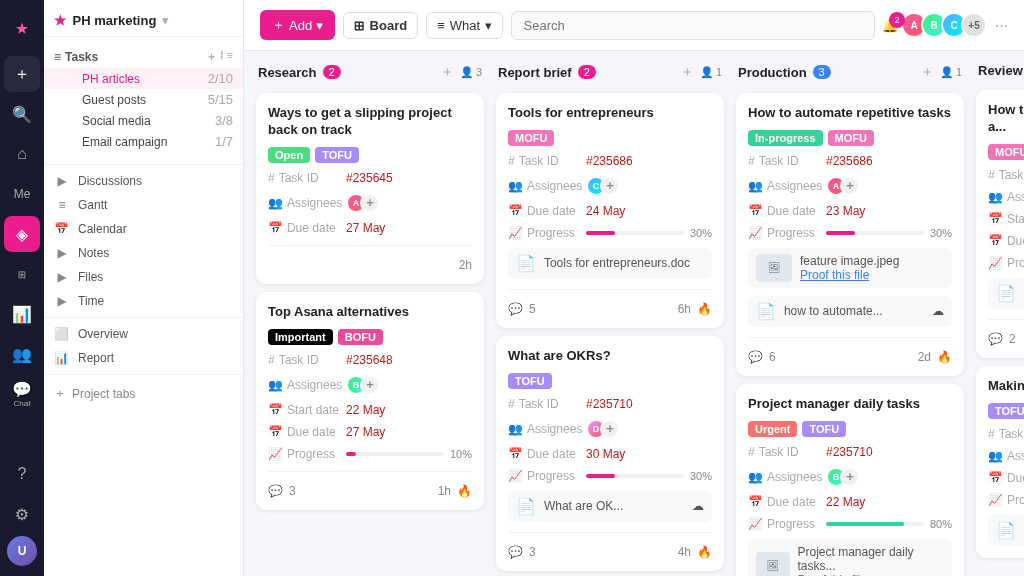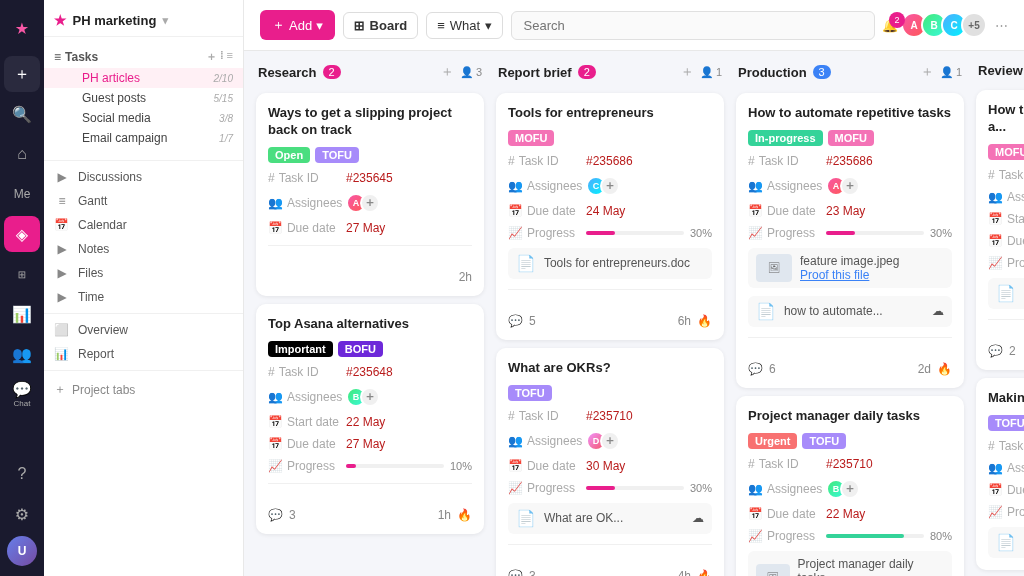--- a/index.html
+++ b/index.html
@@ -70,21 +70,21 @@
     .tree-item {
       display: flex;
       align-items: center;
       padding: 3px 10px 3px 38px;
       cursor: pointer;
       font-size: 12px;
       color: #444;
       gap: 6px;
     }
     .tree-item.active { background: #fff0f5; color: #e91e8c; font-weight: 500; }
-    .tree-item .count { margin-left: auto; color: #aaa; font-size: 10px; font-style: italic; }
+    .tree-item .count { margin-left: auto; color: #aaa; font-size: 13px; }
     .nav-item {
       display: flex;
       align-items: center;
       padding: 5px 10px;
       cursor: pointer;
       font-size: 12px;
       color: #555;
       gap: 8px;
     }
     .nav-item .nav-icon { color: #888; width: 16px; text-align: center; }
@@ -212,40 +212,40 @@
     .tag {
       border-radius: 4px;
       padding: 2px 7px;
       font-size: 11px;
       font-weight: 600;
     }
     .tag.open { background: #4ade80; color: #fff; }
     .tag.tofu { background: #a78bfa; color: #fff; }
     .tag.mofu { background: #f472b6; color: #fff; }
     .tag.important { background: #000000; color: #fff; }
-    .tag.bofu { background: #6d28d9; color: #fff; }
+    .tag.bofu { background: #ec4899; color: #fff; }
     .tag.in-progress { background: #34d399; color: #fff; }
     .tag.urgent { background: #f87171; color: #fff; }
     .card-row {
       display: flex;
       align-items: center;
       gap: 6px;
       font-size: 12px;
       color: #555;
     }
     .card-row .label { color: #aaa; width: 72px; flex-shrink: 0; display: flex; align-items: center; gap: 4px; }
     .card-row .value { color: #b91c1c; }
     .card-footer {
       display: flex;
       align-items: center;
       font-size: 12px;
       color: #888;
       gap: 6px;
       border-top: 1px solid #f0f0f0;
-      padding-top: 24px;
+      padding-top: 12px;
       margin-top: 2px;
     }
     .card-footer .time { margin-left: auto; color: #888; }
     .fire-icon { color: #e91e8c; }
     .card-attachment {
       display: flex;
       align-items: center;
       gap: 8px;
       background: #f8f8f8;
       border-radius: 6px;

